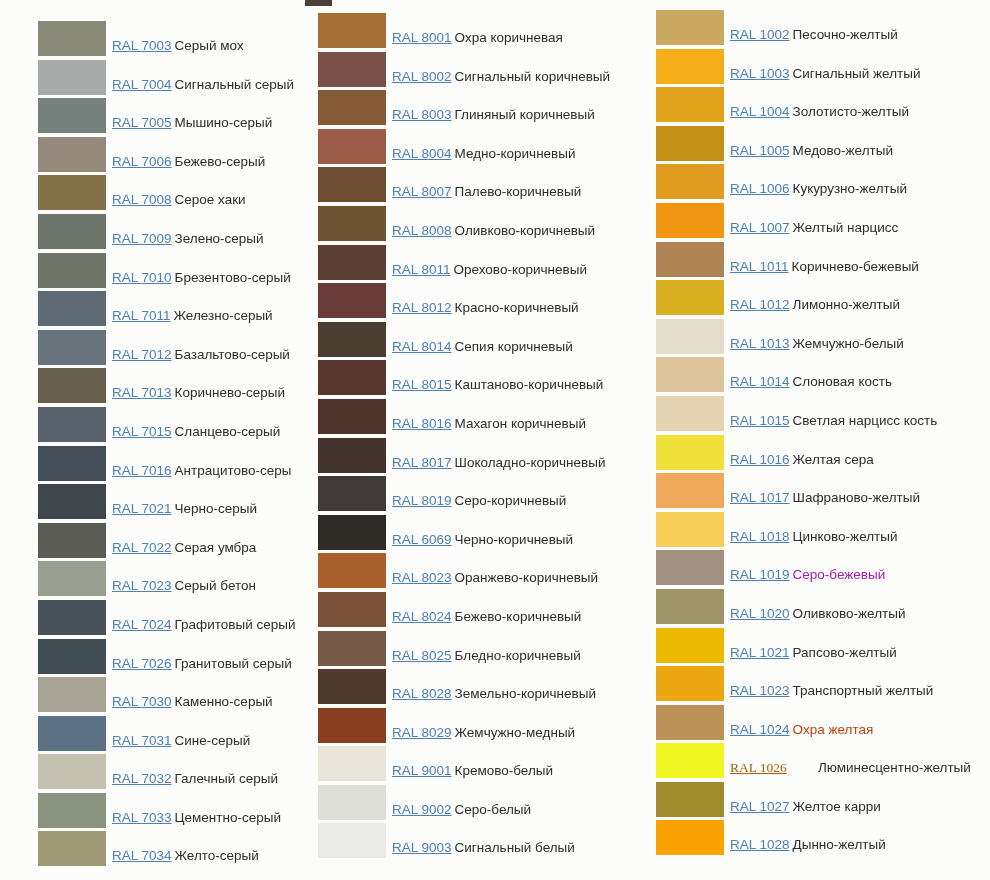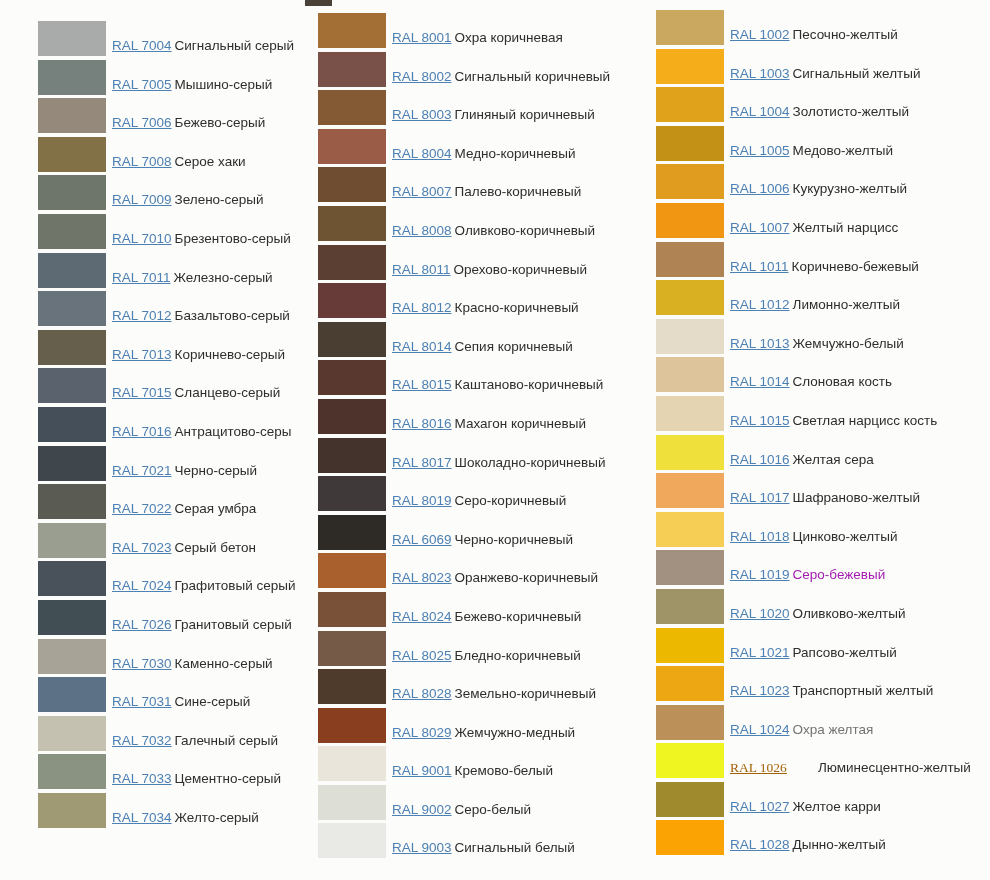--- a/index.html
+++ b/index.html
@@ -55,20 +55,26 @@
     background: #4a4239;
   }
 </style>
 </head>
 <body>
 
 <div id="canvas">
   <div class="sliver" style="background: rgb(74, 66, 57);"></div>
 
 <div class="column" style="left: 38px; top: 21px;">
+  <div class="row">
+    <div class="swatch" style="background: rgb(138, 138, 120);"></div>
+    <div class="label">
+      <a class="code" style="color: rgb(77, 128, 179);">RAL 7003</a><span class="name" style="color: rgb(46, 46, 46);">Серый мох</span>
+    </div>
+  </div>
 
   <div class="row">
     <div class="swatch" style="background: rgb(169, 171, 170);"></div>
     <div class="label">
       <a class="code" style="color: rgb(77, 128, 179);">RAL 7004</a><span class="name" style="color: rgb(46, 46, 46);">Сигнальный серый</span>
     </div>
   </div>
 
   <div class="row">
     <div class="swatch" style="background: rgb(118, 128, 125);"></div>
@@ -488,21 +494,21 @@
   <div class="row">
     <div class="swatch" style="background: rgb(236, 167, 19);"></div>
     <div class="label">
       <a class="code" style="color: rgb(77, 128, 179);">RAL 1023</a><span class="name" style="color: rgb(46, 46, 46);">Транспортный желтый</span>
     </div>
   </div>
 
   <div class="row">
     <div class="swatch" style="background: rgb(187, 145, 89);"></div>
     <div class="label">
-      <a class="code" style="color: rgb(77, 128, 179);">RAL 1024</a><span class="name" style="color: #737373;">Охра желтая</span>
+      <a class="code" style="color: rgb(77, 128, 179);">RAL 1024</a><span class="name" style="color: #c2410c;">Охра желтая</span>
     </div>
   </div>
 
   <div class="row">
     <div class="swatch" style="background: rgb(238, 245, 32);"></div>
     <div class="label">
       <a class="code" style="color: #a16207; font-family: Liberation Serif, serif;">RAL 1026</a><span class="name" style="color: rgb(46, 46, 46); margin-left: 31px;">Люминесцентно-желтый</span>
     </div>
   </div>
 

